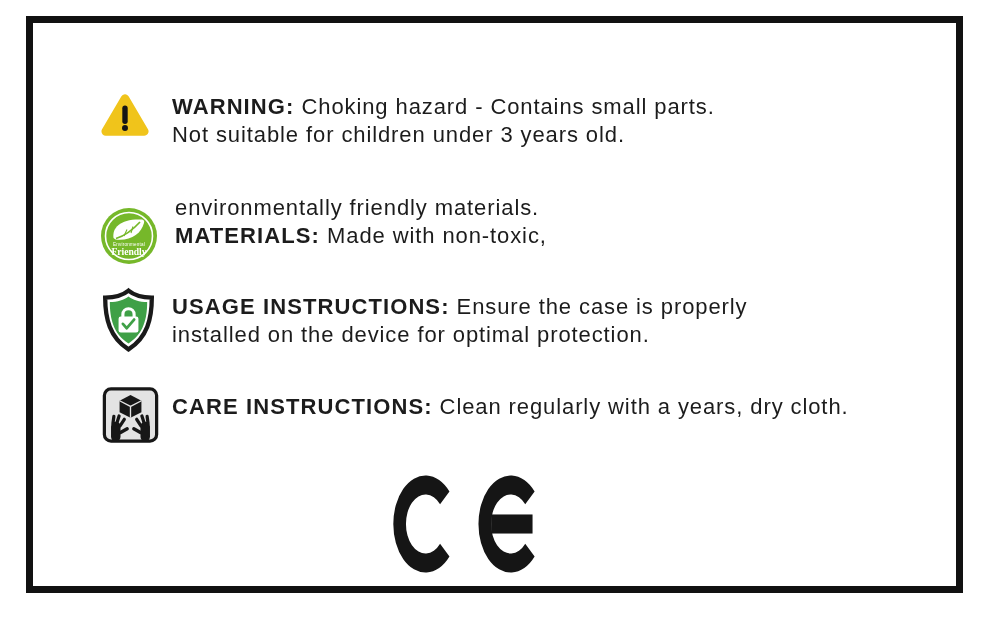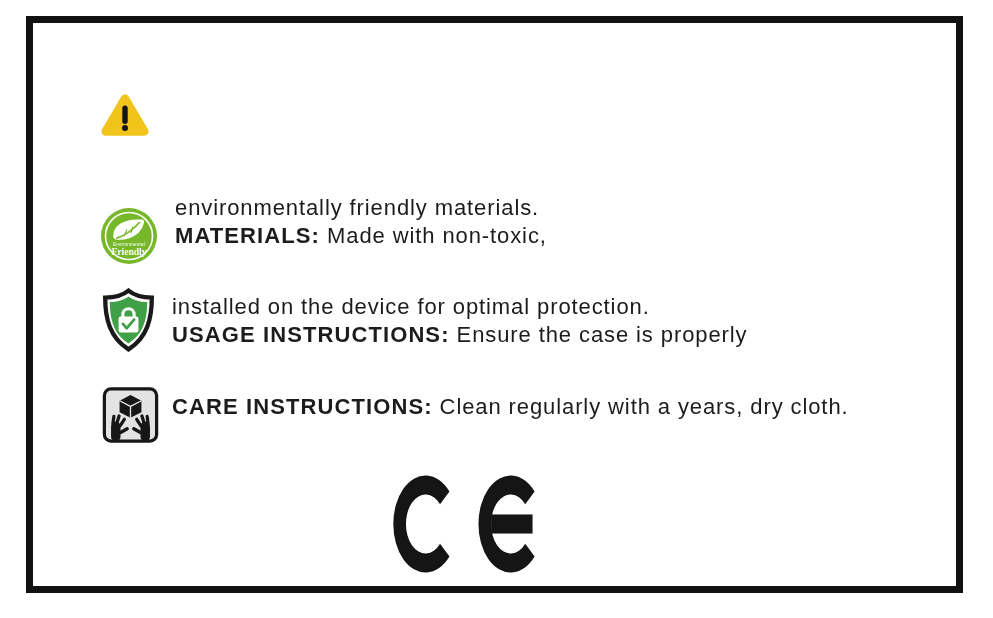--- a/index.html
+++ b/index.html
@@ -26,20 +26,22 @@
 <div class="frame"></div>
 
 <span class="icon" style="left:100px;top:92px;width:50px;height:46px;">
   <svg width="50" height="46" viewBox="0 0 52 46">
     <path d="M26,6 L46,40 L6,40 Z" fill="#F0C41B" stroke="#F0C41B" stroke-width="9" stroke-linejoin="round"></path>
     <line x1="26" y1="16" x2="26" y2="29.5" stroke="#151515" stroke-width="5.6" stroke-linecap="round"></line>
     <circle cx="26" cy="36.6" r="3.1" fill="#151515"></circle>
   </svg>
 </span>
 <div class="textblock" style="left:172px;top:93px;">
+  <p><strong>WARNING:</strong><span> Choking hazard - Contains small parts.</span></p>
+  <p>Not suitable for children under 3 years old.</p>
 </div>
 
 <span class="icon" style="left:101px;top:208px;width:56px;height:56px;">
   <svg width="56" height="56" viewBox="0 0 56 56">
     <circle cx="28" cy="28" r="28" fill="#76B82A"></circle>
     <circle cx="28" cy="28" r="23.5" fill="none" stroke="#ffffff" stroke-width="1.6"></circle>
 
     <path d="M12.5,30 C11,19 20,10.5 41,11.5 C43,12 43.5,13 43,15 C40,26 30,33 14.5,31.5 Z" fill="#ffffff"></path>
     <path d="M15,30.5 Q27,27 39,14" fill="none" stroke="#76B82A" stroke-width="1.7"></path>
     <path d="M23,28 L26,21.5 M30,25 L32,18.5" fill="none" stroke="#76B82A" stroke-width="1.1"></path>
@@ -55,22 +57,22 @@
 <span class="icon" style="left:100px;top:287px;width:57px;height:66px;">
   <svg width="57" height="66" viewBox="0 0 66 76">
     <path d="M33,4 C39,9 49,12 60,12 C60,36 55,58 33,72 C11,58 6,36 6,12 C17,12 27,9 33,4 Z" fill="#ffffff" stroke="#1a1a1a" stroke-width="5"></path>
     <path d="M33,4 C39,9 49,12 60,12 C60,36 55,58 33,72 C11,58 6,36 6,12 C17,12 27,9 33,4 Z" fill="#3FA047" transform="translate(6.6,7.6) scale(0.8)"></path>
     <path d="M26.5,36 v-4.5 a6.5,6.5 0 0 1 13,0 V36" fill="none" stroke="#ffffff" stroke-width="3.6"></path>
     <rect x="21.5" y="34" width="23" height="18.5" rx="2.6" fill="#ffffff"></rect>
     <path d="M26.5,42.5 L31,47.5 L39.5,37.5" fill="none" stroke="#3FA047" stroke-width="3.2" stroke-linecap="round" stroke-linejoin="round"></path>
   </svg>
 </span>
 <div class="textblock" style="left:172px;top:293px;">
+  <p><strong>USAGE INSTRUCTIONS:</strong><span> Ensure the case is properly</span></p>
   <p>installed on the device for optimal protection.</p>
-  <p><strong>USAGE INSTRUCTIONS:</strong><span> Ensure the case is properly</span></p>
 </div>
 
 <span class="icon" style="left:102px;top:386px;width:57px;height:58px;">
   <svg width="57" height="58" viewBox="0 0 60 60">
     <rect x="2.5" y="2.5" width="55" height="55" rx="7" fill="#E3E3E3" stroke="#171717" stroke-width="3.4"></rect>
 
     <polygon points="30,9 41.5,15 41.5,27 30,33 18.5,27 18.5,15" fill="#171717"></polygon>
     <path d="M18.5,15 L30,21 L41.5,15 M30,21 L30,33" fill="none" stroke="#E3E3E3" stroke-width="1.4"></path>
 
     <g stroke="#171717" stroke-linecap="round" fill="none">

